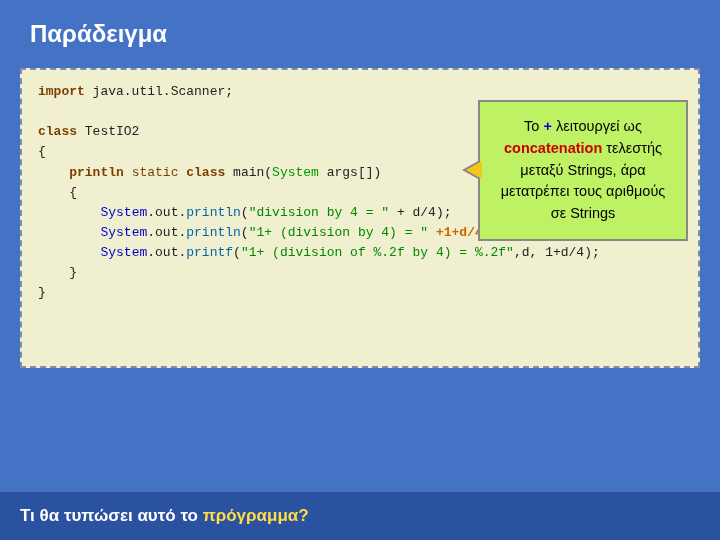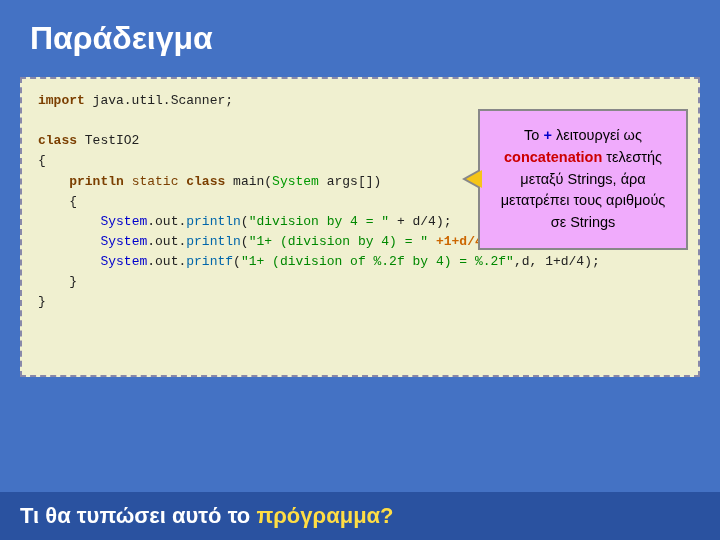--- a/index.html
+++ b/index.html
@@ -17,21 +17,21 @@
       height: 540px;
       background-color: #4472c4;
       position: relative;
     }
 
     .title-area {
       padding: 20px 30px 10px 30px;
     }
 
     .title {
-      font-size: 32px;
+      font-size: 24px;
       font-weight: bold;
       color: white;
       font-family: Arial, sans-serif;
       text-align: center;
     }
 
     .code-area {
       margin: 10px 20px;
       background-color: #f0f0d0;
       border: 2px dashed #8888aa;
@@ -61,21 +61,21 @@
     .cls-string { color: #009900; }
     .method { color: #0066aa; }
     .var-input { color: #cc0000; }
     .str-literal { color: #008800; }
     .highlight-orange { color: #cc6600; font-weight: bold; }
 
     .tooltip-box {
       position: absolute;
       top: 30px;
       right: 10px;
-      background-color: #f0abfc;
+      background-color: #bef264;
       border: 2px solid #888;
       padding: 14px 16px;
       width: 210px;
       text-align: center;
       font-size: 14.5px;
       font-family: Arial, sans-serif;
       line-height: 1.5;
       z-index: 10;
     }
 
@@ -117,21 +117,21 @@
       left: 0;
       right: 0;
       height: 48px;
       background-color: #2a52a0;
       display: flex;
       align-items: center;
       padding-left: 20px;
     }
 
     .bottom-question {
-      font-size: 22px;
+      font-size: 17px;
       font-weight: bold;
       color: white;
     }
 
     .bottom-question .q-highlight {
       color: #ffdd44;
     }
   </style>
 </head>
 <body>

